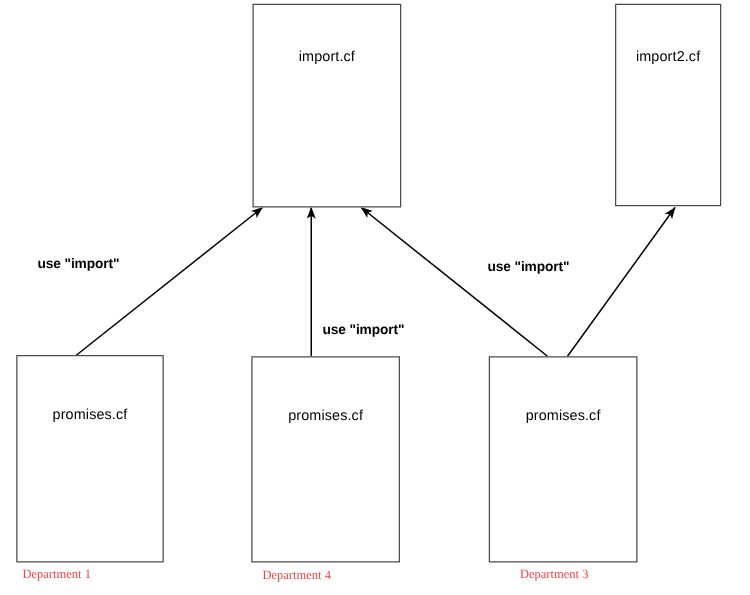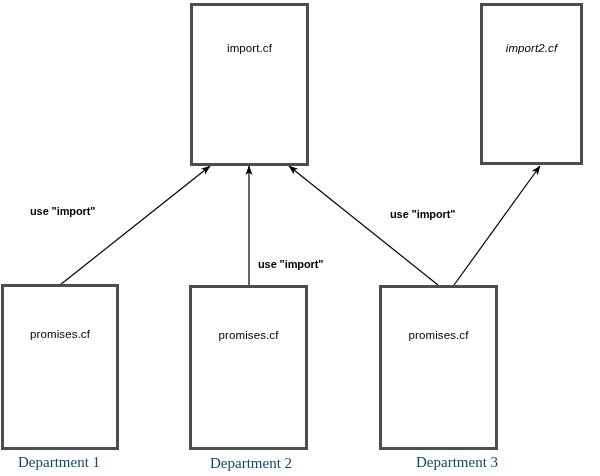--- a/index.html
+++ b/index.html
@@ -11,22 +11,23 @@
     position: relative;
     width: 600px;
     height: 476px;
     background: #ffffff;
     overflow: hidden;
     font-family: "Liberation Sans", sans-serif;
   }
   .node-box {
     position: absolute;
     box-sizing: border-box;
-    border: 3px solid #6d28d9;
+    border: 1px solid #6d28d9;
     background: #ffffff;
+    margin-left: 12px;
   }
   .node-label {
     position: absolute;
     left: 0;
     right: 0;
     text-align: center;
     font-family: "Liberation Sans", sans-serif;
     font-size: 11.5px;
     color: #000000;
     white-space: nowrap;
@@ -37,22 +38,22 @@
     font-family: "Liberation Sans", sans-serif;
     font-size: 11px;
     font-weight: bold;
     color: #000000;
     white-space: nowrap;
     letter-spacing: -0.1px;
   }
   .group-caption {
     position: absolute;
     font-family: "Liberation Serif", serif;
-    font-size: 15px;
-    color: #0c4a6e;
+    font-size: 10px;
+    color: #ef4444;
     white-space: nowrap;
     text-align: center;
   }
   #edges {
     position: absolute;
     left: 0;
     top: 0;
     width: 600px;
     height: 476px;
     pointer-events: none;
@@ -74,37 +75,37 @@
         <line x1="249" y1="285" x2="249" y2="166" stroke="#000000" stroke-width="1.2" marker-end="url(#arrowhead)"></line>
         <line x1="438" y1="285" x2="289" y2="166" stroke="#000000" stroke-width="1.2" marker-end="url(#arrowhead)"></line>
         <line x1="454" y1="285" x2="540" y2="166" stroke="#000000" stroke-width="1.2" marker-end="url(#arrowhead)"></line>
       </g>
   </svg>
 
   <div id="nodes-layer">
       <div class="node-box" style="left: 190px; top: 3px; width: 119px; height: 163px; border-color: rgb(77, 77, 77);">
         <div class="node-label" style="top: 36px;">import.cf</div>
       </div>
-      <div class="node-box" style="left: 480px; top: 3px; width: 103px; height: 162px; border-color: rgb(77, 77, 77); font-style: italic;">
+      <div class="node-box" style="left: 480px; top: 3px; width: 85px; height: 162px; border-color: rgb(77, 77, 77);">
         <div class="node-label" style="top: 36px;">import2.cf</div>
       </div>
       <div class="node-box" style="left: 1px; top: 284px; width: 118px; height: 166px; border-color: rgb(77, 77, 77);">
         <div class="node-label" style="top: 41px;">promises.cf</div>
       </div>
       <div class="node-box" style="left: 189px; top: 285px; width: 119px; height: 165px; border-color: rgb(77, 77, 77);">
         <div class="node-label" style="top: 41px;">promises.cf</div>
       </div>
       <div class="node-box" style="left: 379px; top: 285px; width: 119px; height: 165px; border-color: rgb(77, 77, 77);">
         <div class="node-label" style="top: 41px;">promises.cf</div>
       </div>
     </div>
   <div id="edge-labels-layer">
       <div class="edge-label" style="left: 30px; top: 205px;">use "import"</div>
       <div class="edge-label" style="left: 258px; top: 258px;">use "import"</div>
       <div class="edge-label" style="left: 390px; top: 208px;">use "import"</div>
     </div>
   <div id="captions-layer">
       <div class="group-caption" style="left: 18px; top: 454px;">Department 1</div>
-      <div class="group-caption" style="left: 210px; top: 455px;">Department 2</div>
+      <div class="group-caption" style="left: 210px; top: 455px;">Department 4</div>
       <div class="group-caption" style="left: 416px; top: 454px;">Department 3</div>
     </div>
 
 </div>
 
 </body></html>

